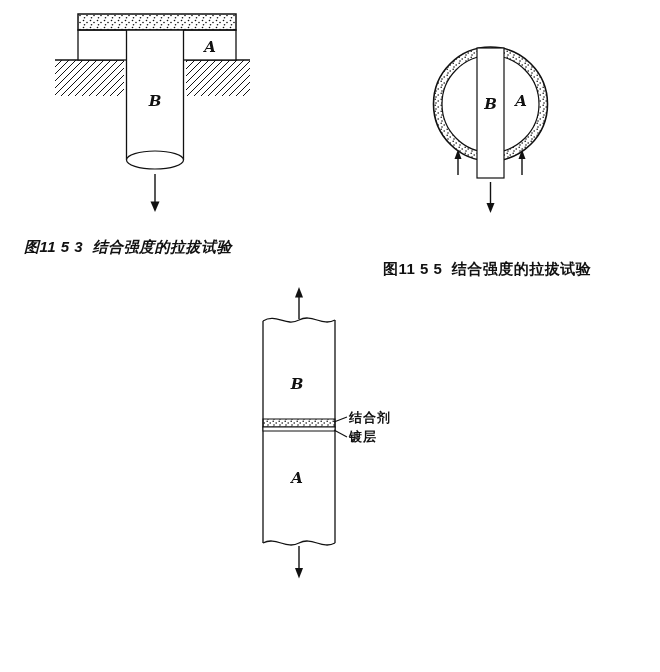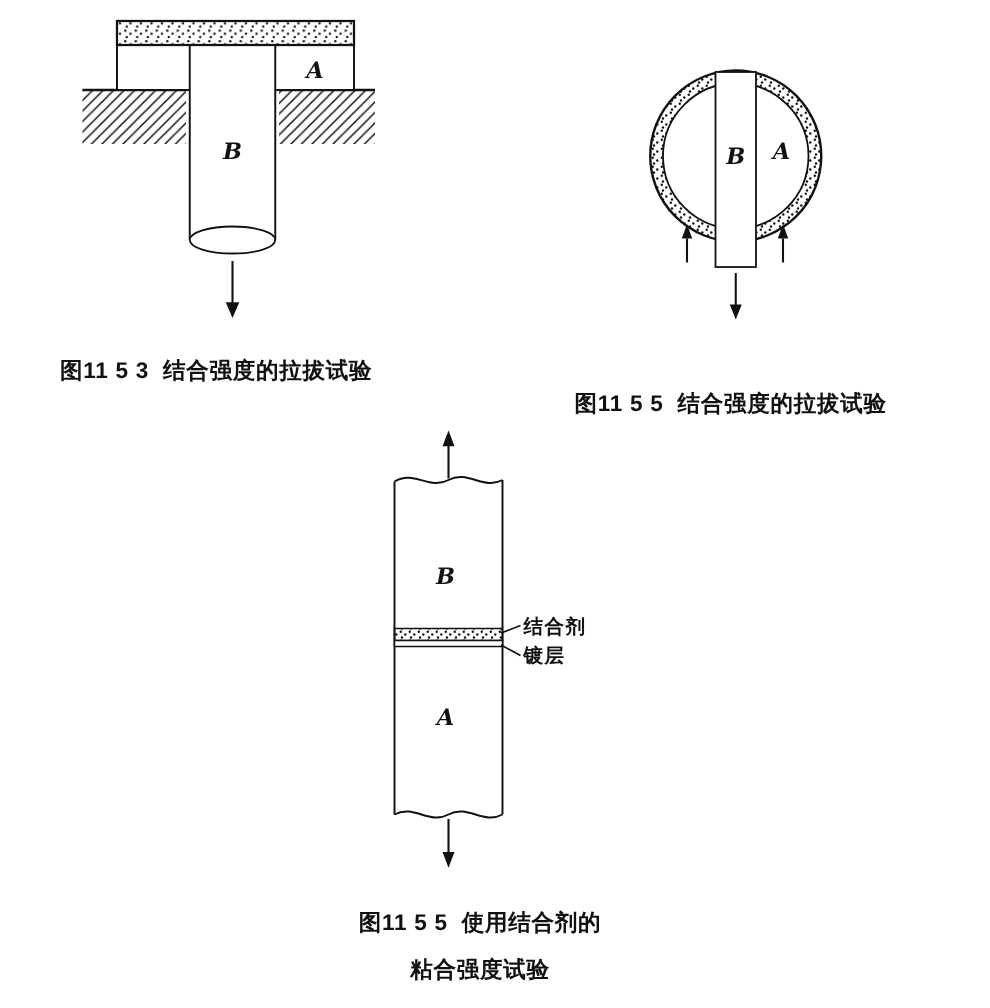--- a/index.html
+++ b/index.html
@@ -66,21 +66,21 @@
 
     <g>
       <line x1="115" y1="169" x2="115" y2="198" stroke="#111" stroke-width="1.4"></line>
       <polygon points="110.5,196.5 119.5,196.5 115,207" fill="#111"></polygon>
     </g>
 
     <text class="part-label" x="170" y="47" text-anchor="middle">A</text>
     <text class="part-label" x="115" y="101" text-anchor="middle">B</text>
   </svg>
 
-  <div class="caption" style="left:40px; top:238px;">图11 5 3  结合强度的拉拔试验</div>
+  <div class="caption" style="left:24px; top:238px;font-style:italic;">图11 5 3  结合强度的拉拔试验</div>
 
   <svg style="left:398px; top:38px;" width="204" height="182" viewBox="0 0 204 182">
     <defs>
       <pattern id="dotsB" width="6" height="6" patternUnits="userSpaceOnUse">
         <circle cx="1.2" cy="1.2" r="0.8" fill="#111"></circle>
         <circle cx="4.2" cy="3" r="0.8" fill="#111"></circle>
         <circle cx="2" cy="5" r="0.8" fill="#111"></circle>
       </pattern>
     </defs>
 
@@ -149,18 +149,14 @@
 
     <text class="part-label" x="67" y="107" text-anchor="middle">B</text>
     <text class="part-label" x="67" y="201" text-anchor="middle">A</text>
 
     <g>
       <line x1="69" y1="264" x2="69" y2="287" stroke="#111" stroke-width="1.4"></line>
       <polygon points="65,286 73,286 69,296.5" fill="#111"></polygon>
     </g>
   </svg>
 
-  <div class="caption3-wrap">
-    <div class="caption" style="position:static;">图11 5 5  使用结合剂的</div>
-    <div class="caption" style="position:static;">粘合强度试验</div>
-  </div>
 
 </div>
 
 </body></html>

